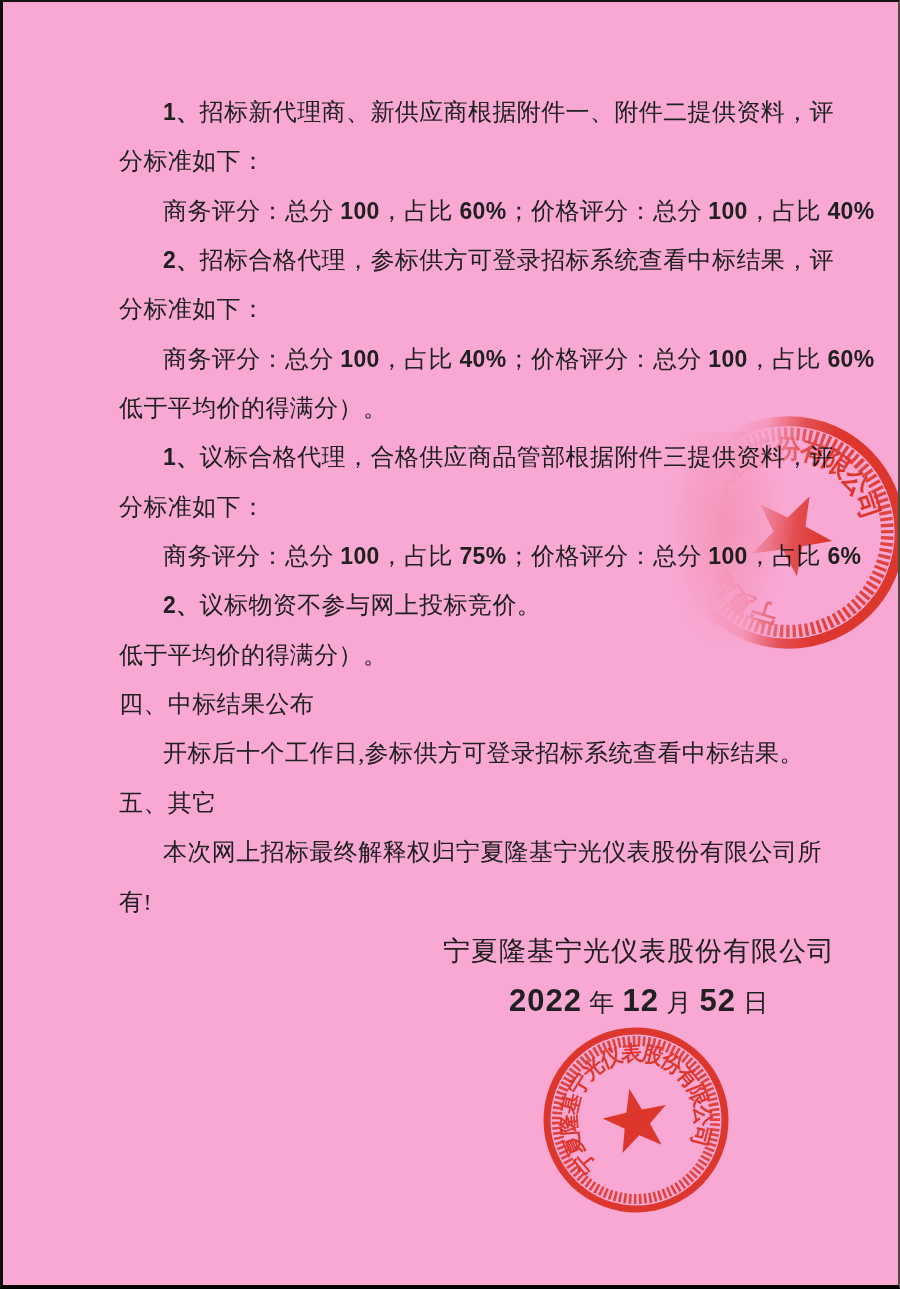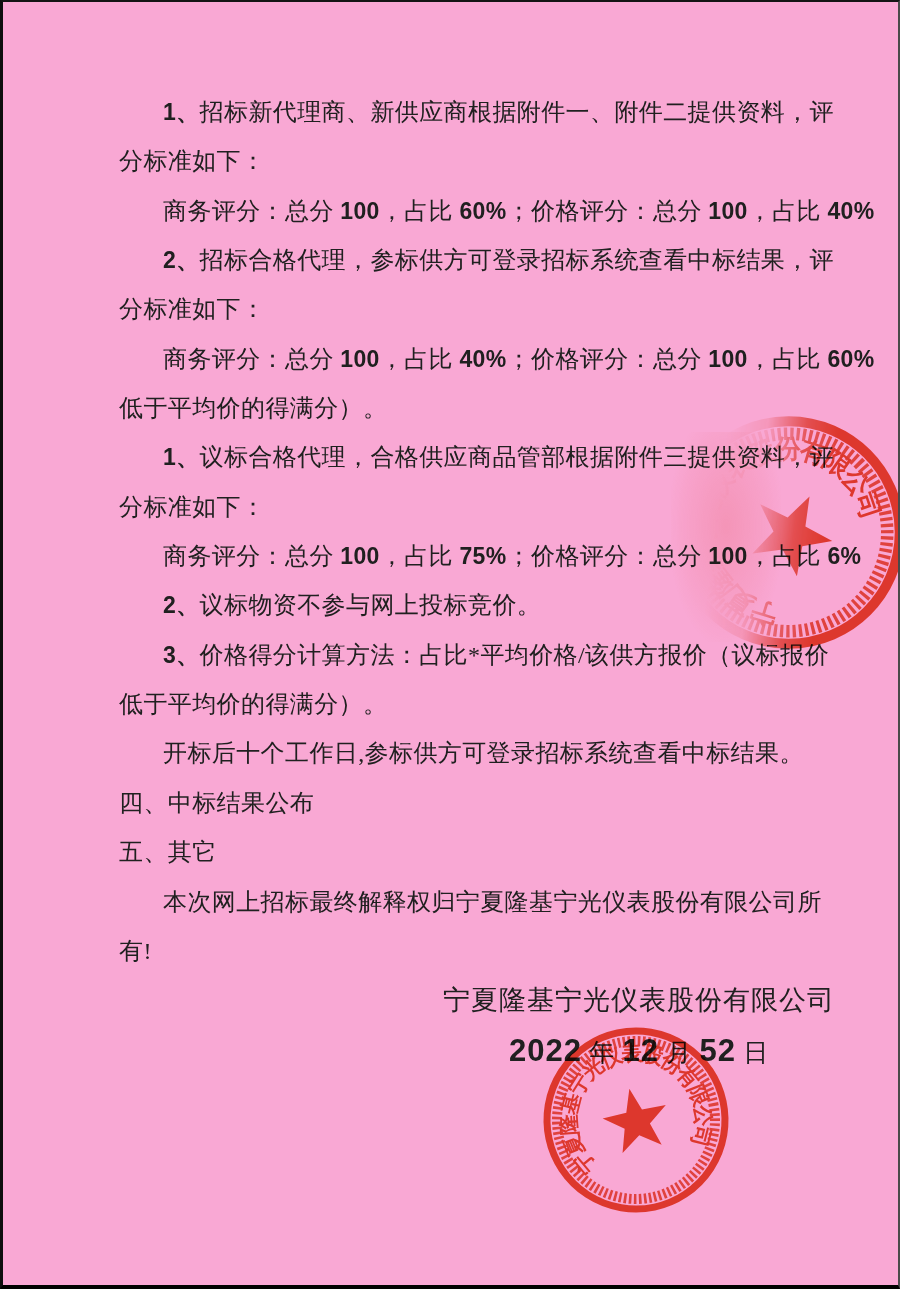--- a/index.html
+++ b/index.html
@@ -59,24 +59,23 @@
       <div class="line l-flush"><span>分标准如下：</span></div>
       <div class="line l-indent"><span>商务评分：总分 </span><b>100</b><span>，占比 </span><b>60%</b><span>；价格评分：总分 </span><b>100</b><span>，占比 </span><b>40%</b></div>
       <div class="line l-indent"><b>2、</b><span>招标合格代理，参标供方可登录招标系统查看中标结果，评</span></div>
       <div class="line l-flush"><span>分标准如下：</span></div>
       <div class="line l-indent"><span>商务评分：总分 </span><b>100</b><span>，占比 </span><b>40%</b><span>；价格评分：总分 </span><b>100</b><span>，占比 </span><b>60%</b></div>
       <div class="line l-flush"><span>低于平均价的得满分）。</span></div>
       <div class="line l-indent"><b>1、</b><span>议标合格代理，合格供应商品管部根据附件三提供资料，评</span></div>
       <div class="line l-flush"><span>分标准如下：</span></div>
       <div class="line l-indent"><span>商务评分：总分 </span><b>100</b><span>，占比 </span><b>75%</b><span>；价格评分：总分 </span><b>100</b><span>，占比 </span><b>6%</b></div>
       <div class="line l-indent"><b>2、</b><span>议标物资不参与网上投标竞价。</span></div>
-      <div class="line l-indent"><b>3、</b><span>价格得分计算方法：占比*平均价格/该供方报价（议标报价</span></div>
       <div class="line l-flush"><span>低于平均价的得满分）。</span></div>
+      <div class="line l-flush"><span>四、中标结果公布</span></div>
       <div class="line l-indent"><span>开标后十个工作日,参标供方可登录招标系统查看中标结果。</span></div>
-      <div class="line l-flush"><span>四、中标结果公布</span></div>
       <div class="line l-flush"><span>五、其它</span></div>
       <div class="line l-indent"><span>本次网上招标最终解释权归宁夏隆基宁光仪表股份有限公司所</span></div>
       <div class="line l-flush"><span>有!</span></div>
       <div class="line l-company"><span>宁夏隆基宁光仪表股份有限公司</span></div>
       <div class="line l-date"><b>2022</b><span> 年 </span><b>12</b><span> 月 </span><b>52</b><span> 日</span></div>
     </div>
 
   <div class="smudge"></div>
 
   <div class="stamp stamp-top">

